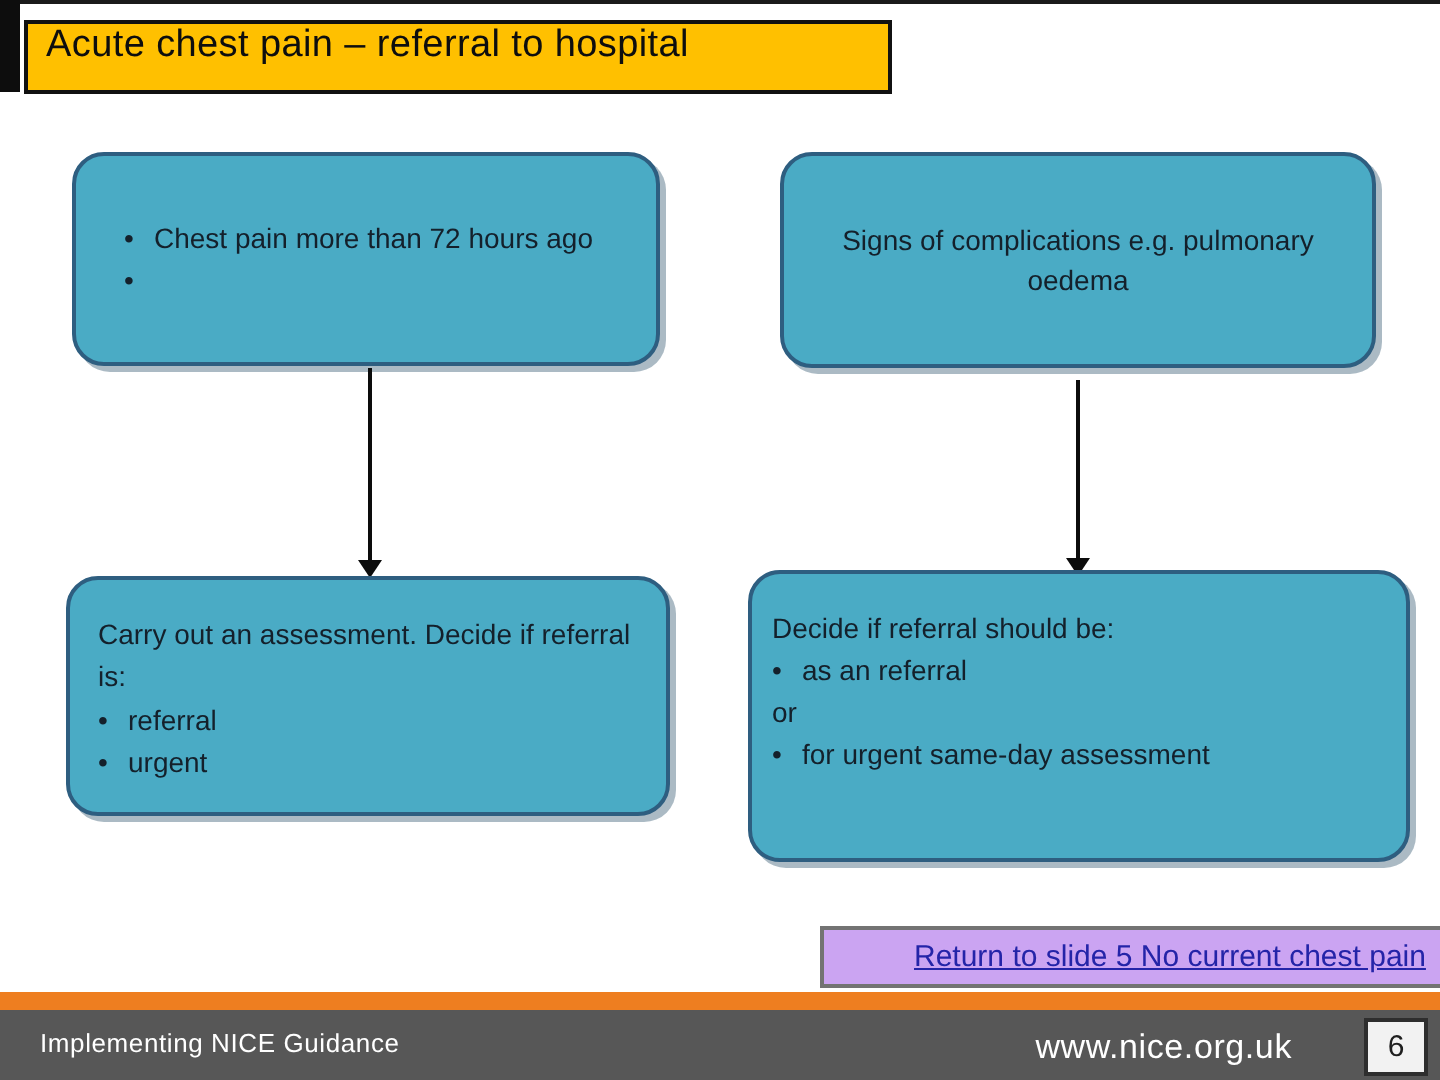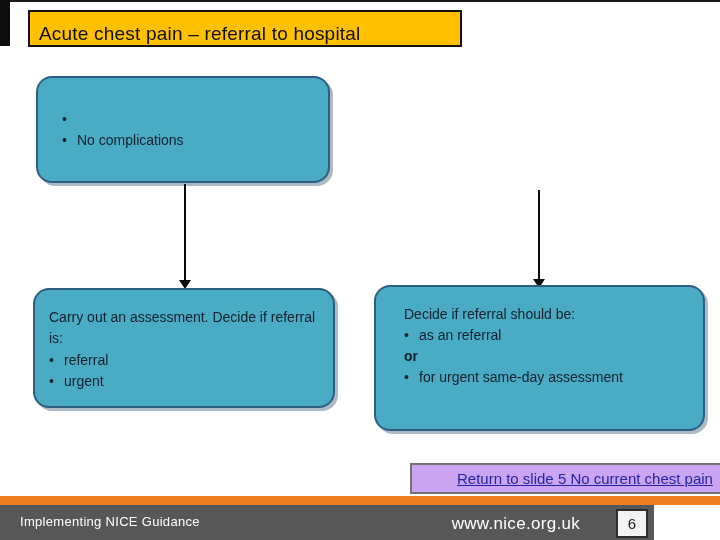--- a/index.html
+++ b/index.html
@@ -2,52 +2,52 @@
 <html><head>
 <meta charset="utf-8">
 <style>
   html,body{margin:0;padding:0;background:#fff;}
   body{font-family:"Liberation Sans","DejaVu Sans",sans-serif;}
   .slide{position:relative;width:720px;height:540px;background:#ffffff;overflow:hidden;}
 
   .top-edge{position:absolute;top:0;left:0;width:720px;height:2px;background:#1a1a1a;}
   .corner-block{position:absolute;top:0;left:0;width:10px;height:46px;background:#0d0d0d;}
 
-  .title-box{position:absolute;left:28px;top:10px;width:421px;height:33px;background:#FFC000;
-    border:2px solid #111;display:flex;align-items:flex-end;padding-left:9px;box-sizing:content-box;}
+  .title-box{position:absolute;left:12px;top:10px;width:421px;height:33px;background:#FFC000;
+    border:2px solid #111;display:flex;align-items:flex-start;padding-left:9px;box-sizing:content-box;}
   .title-box span{font-size:19px;color:#0e0e0e;letter-spacing:0.2px;}
 
   .flow-box{position:absolute;background:#4AABC5;border:2px solid #2E5E80;border-radius:16px;
     box-shadow:3px 3px 0 rgba(44,82,108,0.40);color:#14202b;font-size:14px;box-sizing:border-box;}
 
   .box-tl{left:36px;top:76px;width:294px;height:107px;display:flex;flex-direction:column;
     justify-content:center;padding:0 10px 0 24px;gap:5px;}
   .box-tr{left:390px;top:76px;width:298px;height:108px;display:flex;align-items:center;
     justify-content:center;text-align:center;padding:0 22px;line-height:1.45;}
   .box-bl{left:33px;top:288px;width:302px;height:120px;padding:17px 14px;line-height:1.52;}
-  .box-br{left:374px;top:285px;width:331px;height:146px;padding:17px 28px;line-height:1.5;}
+  .box-br{left:374px;top:285px;width:331px;height:146px;padding:17px 10px;line-height:1.5;}
 
   .bullet-row{display:flex;align-items:flex-start;}
   .bullet-glyph{width:15px;flex:0 0 15px;}
-  .bold{font-weight:bold;}
+  .bold{font-weight:normal;}
 
   .connector-line{position:absolute;width:2px;background:#0c0c0c;}
   .line-left{left:184px;top:184px;height:97px;}
   .line-right{left:538px;top:190px;height:91px;}
   .arrow-head{position:absolute;width:0;height:0;border-left:6px solid transparent;
     border-right:6px solid transparent;border-top:9px solid #0c0c0c;}
   .head-left{left:179px;top:280px;}
   .head-right{left:533px;top:279px;}
 
   .return-box{position:absolute;left:410px;top:463px;width:294px;height:27px;background:#CBA4F2;
     border:2px solid #737373;display:flex;align-items:center;justify-content:flex-start;box-sizing:content-box;padding-left:45px;}
   .return-box a{color:#2424A8;text-decoration:underline;font-size:15px;cursor:pointer;}
 
   .orange-strip{position:absolute;left:0;top:496px;width:720px;height:9px;background:#EE7E20;}
-  .footer{position:absolute;left:0;top:505px;width:654px;height:35px;background:#575757;}
+  .footer{position:absolute;left:0;top:505px;width:720px;height:35px;background:#575757;}
   .footer-left{position:absolute;left:20px;top:9px;color:#ffffff;font-size:13px;letter-spacing:0.3px;}
   .footer-url{position:absolute;right:74px;top:9px;color:#ffffff;font-size:17px;letter-spacing:0.3px;}
   .page-box{position:absolute;right:6px;bottom:2px;width:28px;height:25px;background:#F2F2F2;
     border:2px solid #2e2e2e;display:flex;align-items:center;justify-content:center;
     font-size:15px;color:#1f1f1f;}
 </style>
 </head>
 <body>
 
 <div class="slide">
@@ -55,27 +55,30 @@
   <div class="top-edge"></div>
   <div class="corner-block"></div>
 
   <div class="title-box">
     <span>Acute chest pain – referral to hospital</span>
   </div>
 
   <div class="flow-box box-tl">
     <div class="bullet-row">
       <span class="bullet-glyph">•</span>
+      <span>Chest pain more than 72 hours ago</span>
     </div>
     <div class="bullet-row">
       <span class="bullet-glyph">•</span>
-      <span>No complications</span>
     </div>
   </div>
 
+  <div class="flow-box box-tr">
+    <span>Signs of complications e.g. pulmonary oedema</span>
+  </div>
 
   <div class="connector-line line-left"></div>
   <div class="arrow-head head-left"></div>
   <div class="connector-line line-right"></div>
   <div class="arrow-head head-right"></div>
 
   <div class="flow-box box-bl">
     <div>Carry out an assessment. Decide if referral is:</div>
     <div class="bullet-row">
       <span class="bullet-glyph">•</span>

